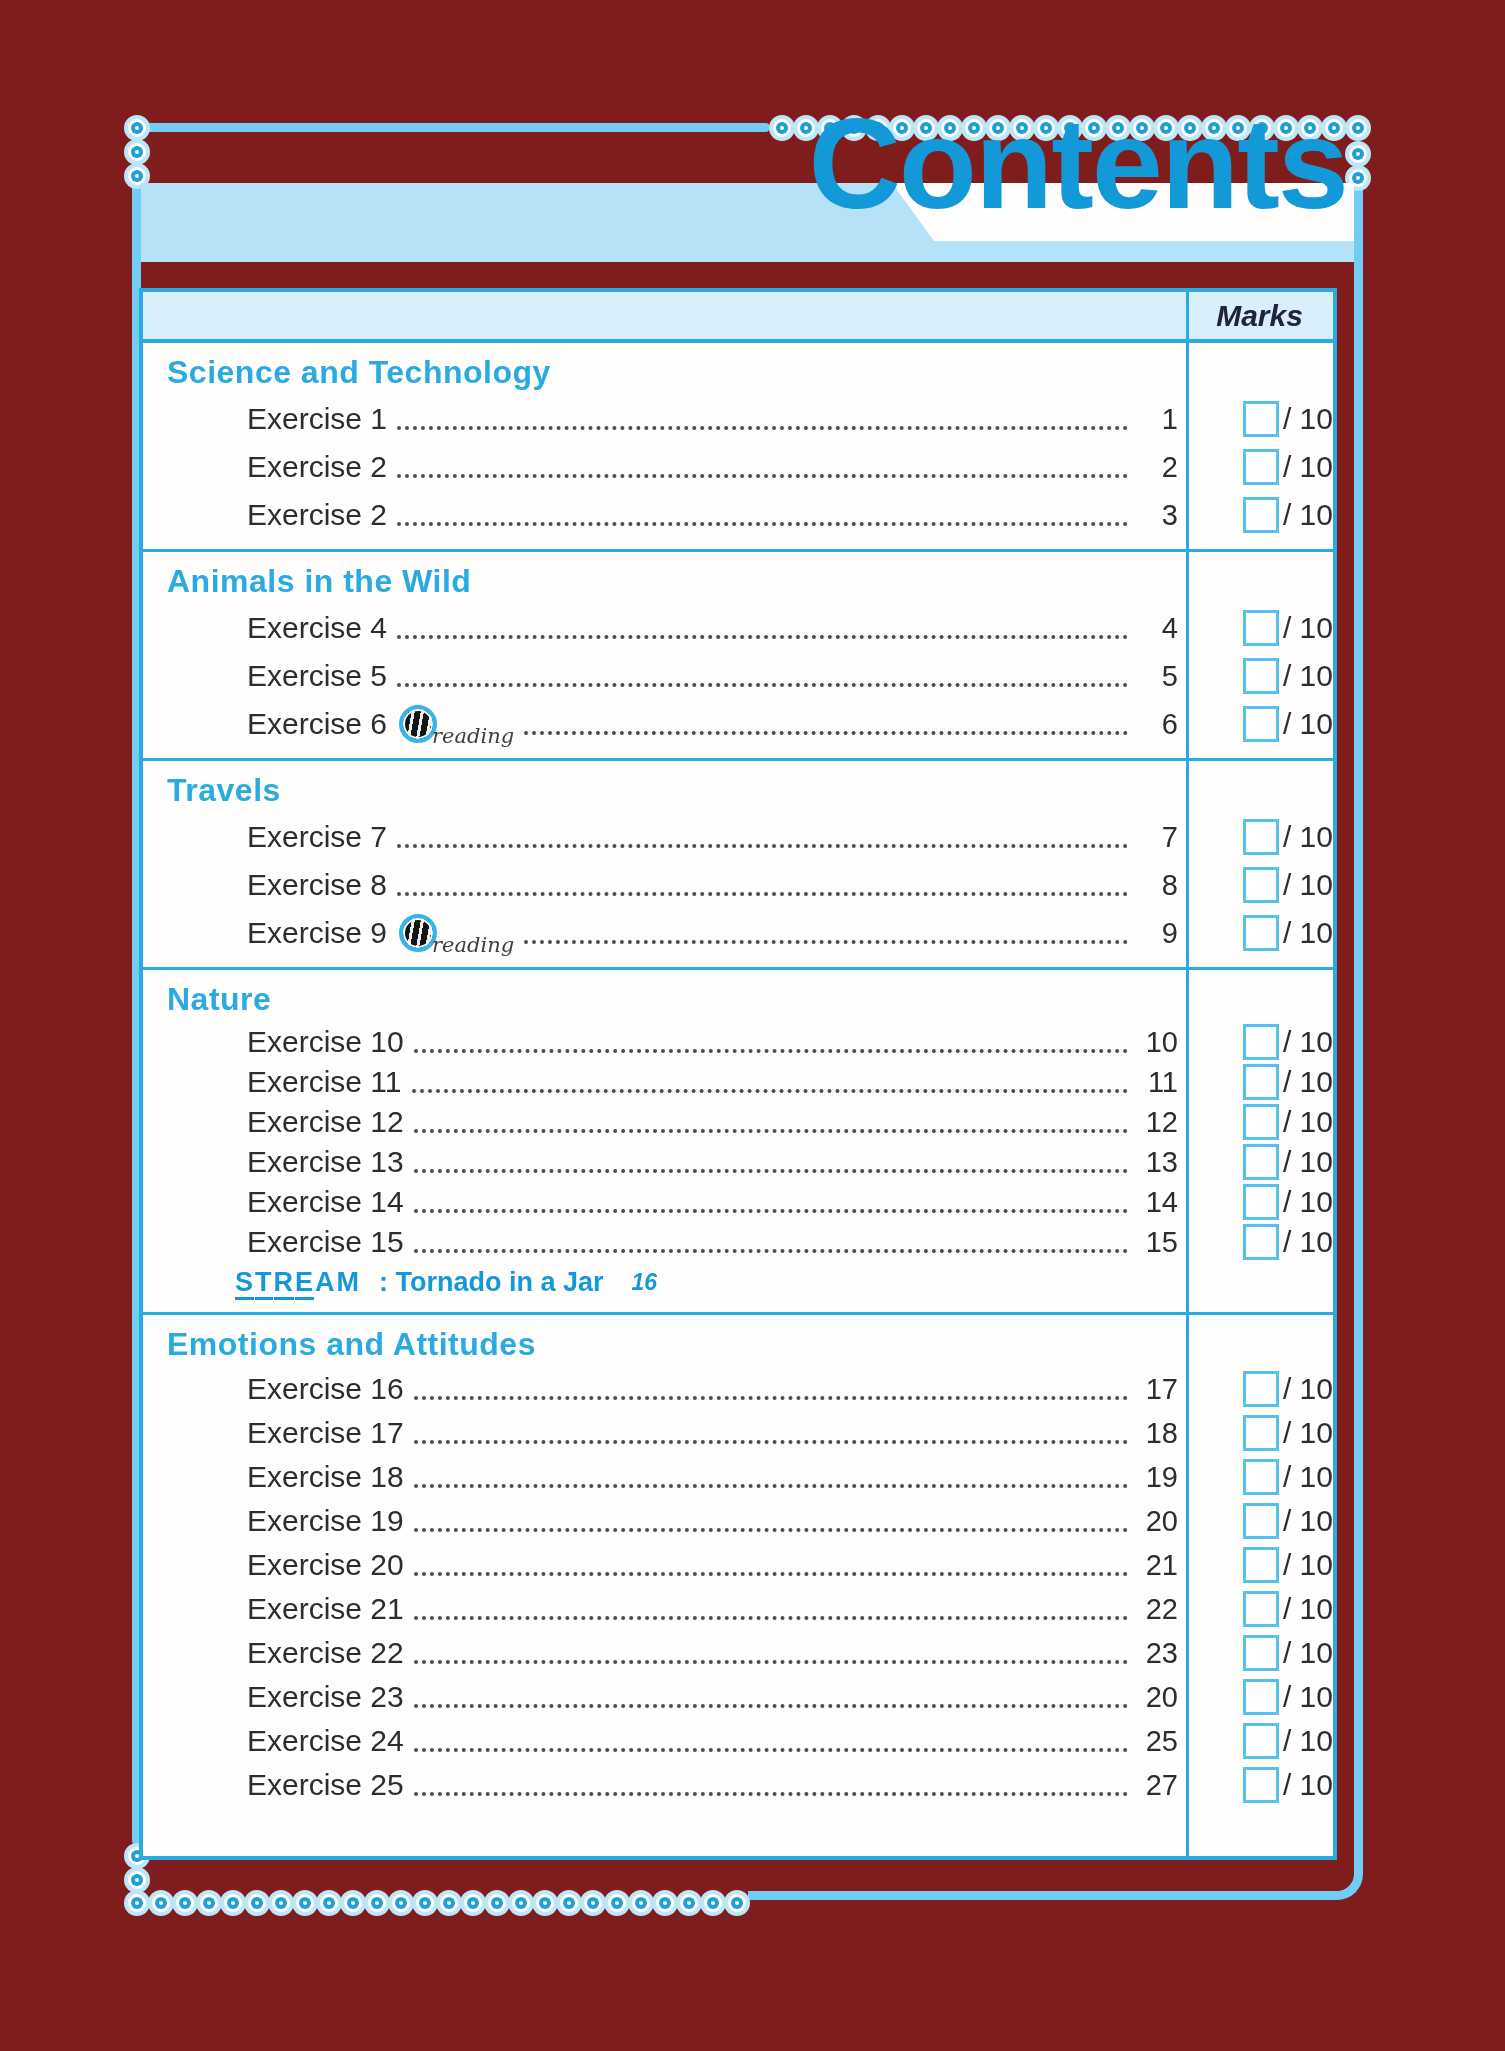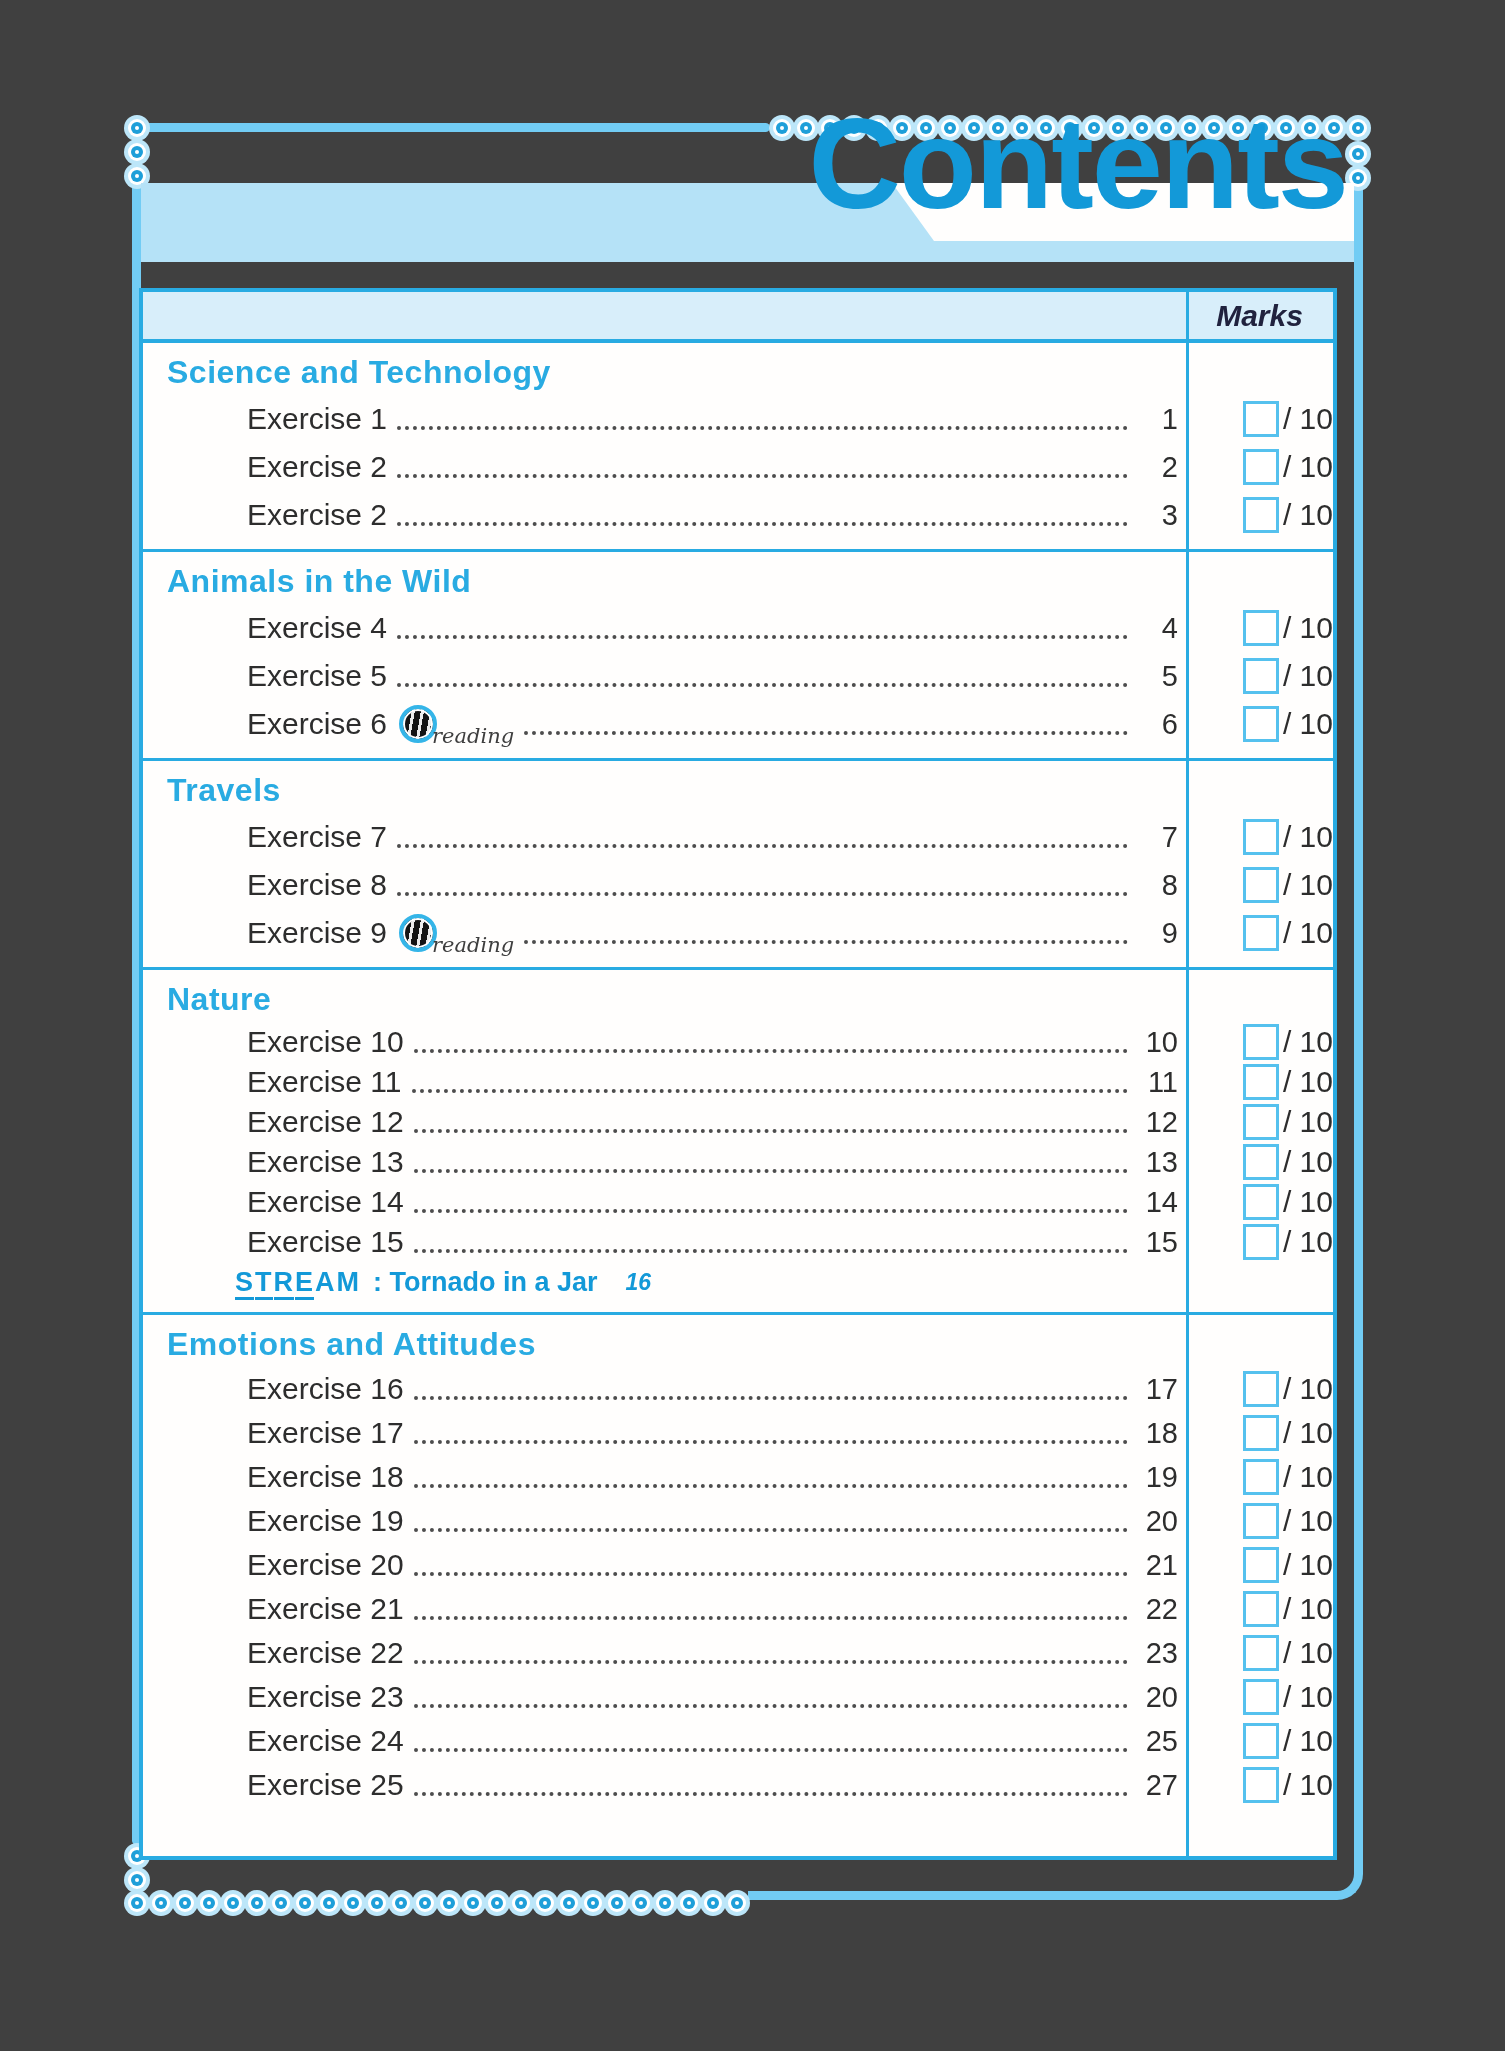--- a/index.html
+++ b/index.html
@@ -7,21 +7,21 @@
     --title-blue:#1399D8;
     --banner-blue:#B5E2F7;
     --header-fill:#D8EEFA;
     --frame-blue:#72CCF4;
     --text-dark:#2D2D2D;
     --marks-navy:#20223E;
     --checkbox-border:#55C1EE;
   }
   html,body{margin:0;padding:0;background:#e9e9e9;}
   .page{
-    position:relative;width:1505px;height:2051px;background:#404040;
+    position:relative;width:1505px;height:2051px;background:#7f1d1d;
     font-family:"Liberation Sans",sans-serif;overflow:hidden;margin:0 auto;
   }
 
   
   .line{position:absolute;background:var(--frame-blue);border-radius:6px;}
   .top-line{left:137px;top:123px;width:633px;height:9px;}
   .left-line{left:132px;top:184px;width:9px;height:1661px;}
   .corner-l{
     position:absolute;left:748px;top:184px;width:606px;height:1707px;
     border-right:9px solid var(--frame-blue);
@@ -120,21 +120,21 @@
   .ereading-label{
     font-family:"DejaVu Serif",serif;font-style:italic;font-size:21px;
     color:#3f3f3f;margin-left:-5px;transform:translateY(5px);
   }
 
   
   .stream-row{display:flex;align-items:center;height:40px;padding-left:92px;}
   .stream-text{display:flex;align-items:baseline;color:var(--title-blue);font-weight:bold;}
   .stream-letter{font-size:27px;letter-spacing:1px;margin-right:1px;}
   .stream-letter.u{border-bottom:3px solid var(--title-blue);}
-  .stream-suffix{font-size:27px;margin-left:12px;}
+  .stream-suffix{font-size:27px;margin-left:18px;}
   .stream-page{font-size:23px;font-style:italic;font-weight:bold;color:var(--title-blue);margin-left:28px;}
 </style>
 </head>
 <body>
 
 <div class="page">
 
   <div class="line top-line"></div>
   <div class="line left-line"></div>
   <div class="corner-l"></div>

